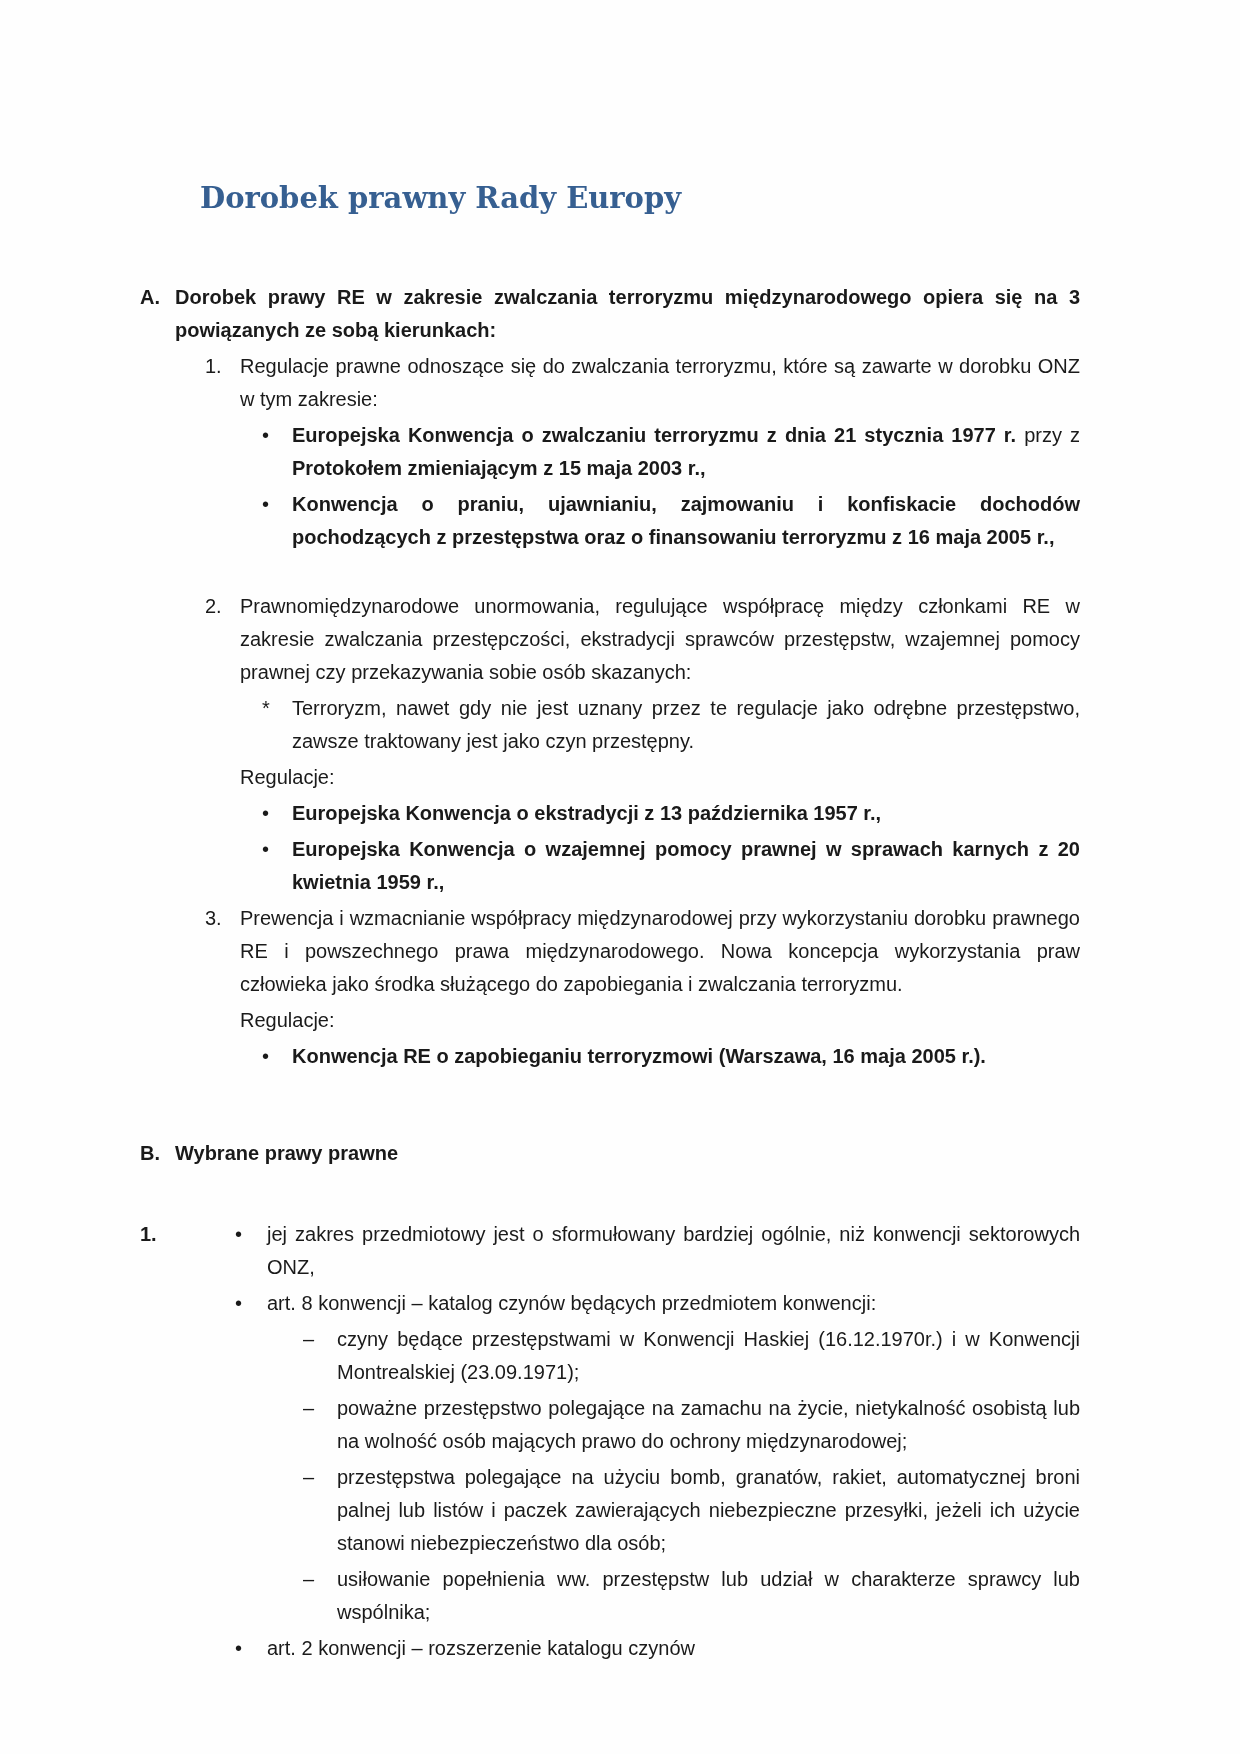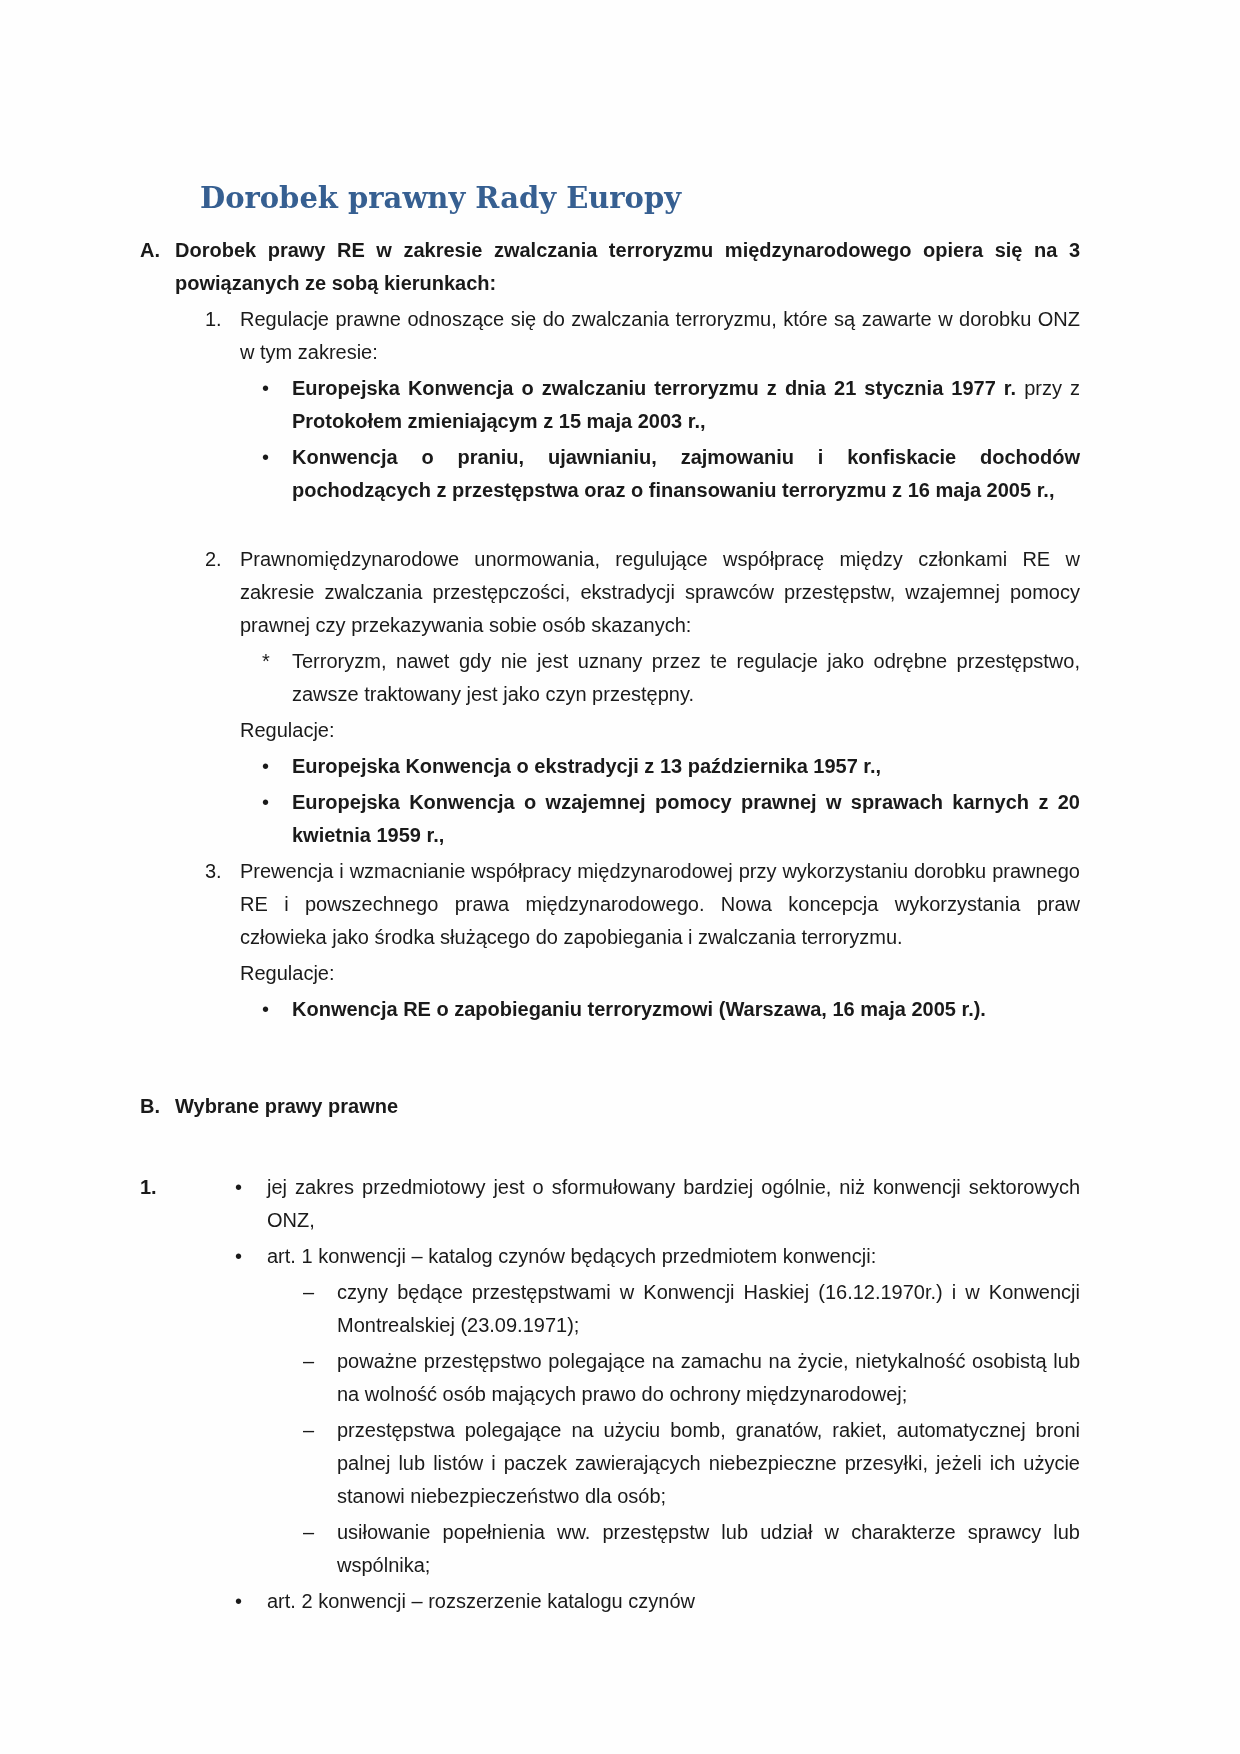--- a/index.html
+++ b/index.html
@@ -18,21 +18,21 @@
   }
   .content {
     padding: 180px 160px 0 140px;
   }
   .doc-title {
     font-family: "DejaVu Serif", serif;
     font-weight: bold;
     font-size: 29px;
     line-height: 36px;
     color: #365f91;
-    margin: 0 0 18px 60px;
+    margin: 0 0 65px 60px;
   }
   .para {
     position: relative;
     font-size: 20px;
     line-height: 33px;
     text-align: justify;
     margin: 0 0 3px 0;
   }
   .para > .marker {
     position: absolute;
@@ -130,21 +130,21 @@
       <span class="marker bold">1.</span>
     </div>
 
     <div class="para lvl-bbul gap-before-b1bul">
       <span class="marker">•</span>
       <span>jej zakres przedmiotowy jest o sformułowany bardziej ogólnie, niż konwencji sektorowych ONZ,</span>
     </div>
 
     <div class="para lvl-bbul">
       <span class="marker">•</span>
-      <span class="ul">art. 1 konwencji – katalog czynów będących przedmiotem konwencji:</span>
+      <span class="ul">art. 8 konwencji – katalog czynów będących przedmiotem konwencji:</span>
     </div>
 
     <div class="para lvl-bdash">
       <span class="marker">–</span>
       <span>czyny będące przestępstwami w Konwencji Haskiej (16.12.1970r.) i w Konwencji Montrealskiej (23.09.1971);</span>
     </div>
     <div class="para lvl-bdash">
       <span class="marker">–</span>
       <span>poważne przestępstwo polegające na zamachu na życie, nietykalność osobistą lub na wolność osób mających prawo do ochrony międzynarodowej;</span>
     </div>

